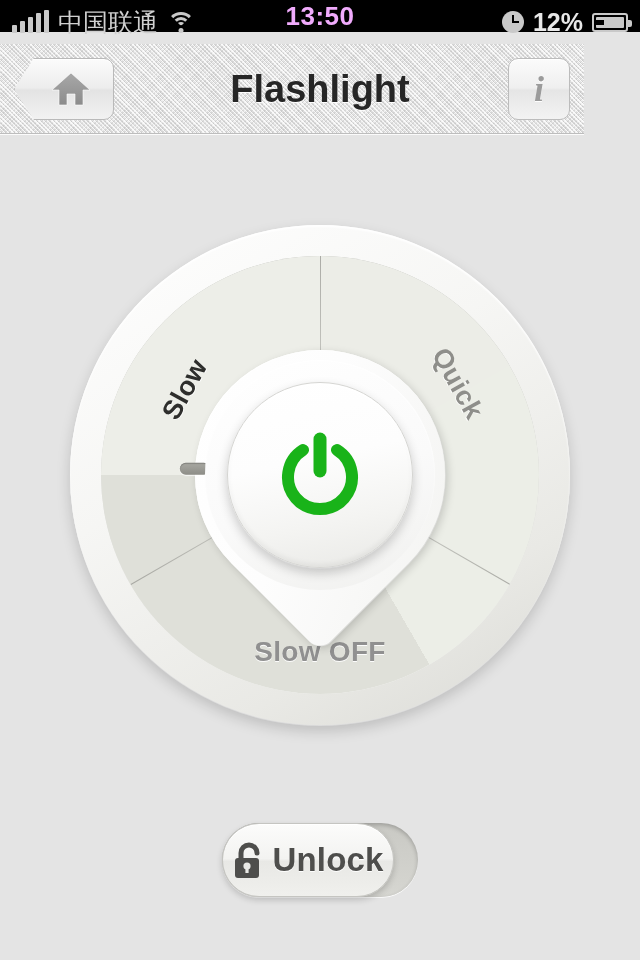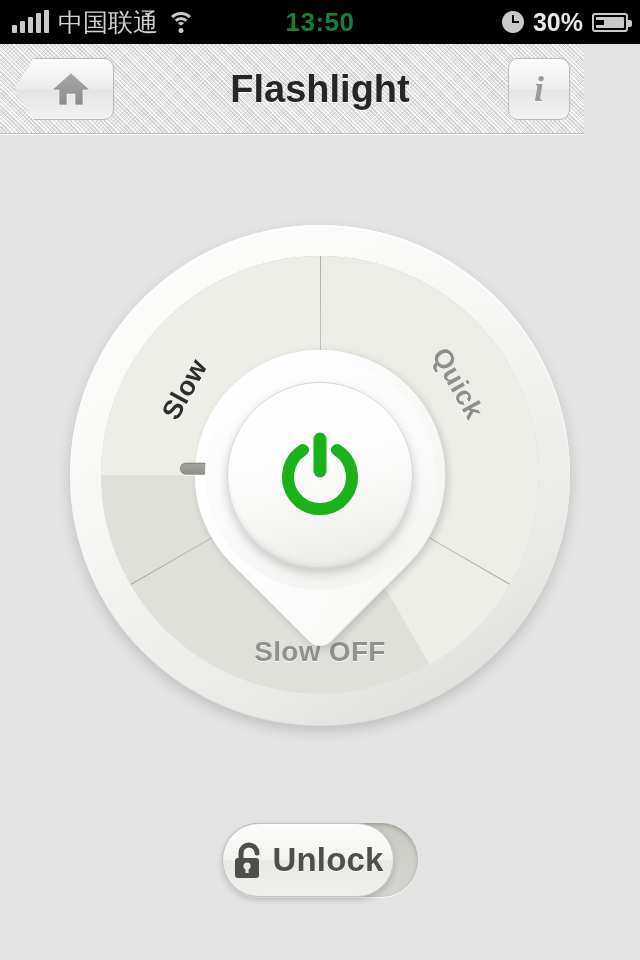--- a/index.html
+++ b/index.html
@@ -30,21 +30,21 @@
       repeating-linear-gradient(-45deg,
         rgba(255,255,255,0.45) 0px, rgba(255,255,255,0.45) 1px,
         rgba(160,160,160,0.18) 1px, rgba(160,160,160,0.18) 2px,
         rgba(255,255,255,0.0) 2px, rgba(255,255,255,0.0) 3px);
   }
 
   
   #statusbar {
     position: absolute;
     top: 0; left: 0;
-    width: 640px; height: 44px;
+    width: 640px; height: 32px;
     background: #000;
     color: #c9c9c9;
     display: flex;
     align-items: center;
     font-size: 25px;
     font-weight: bold;
   }
   #sb-left {
     display: flex; align-items: center;
     position: absolute; left: 12px; top: 0; height: 44px;
@@ -74,21 +74,21 @@
   .wifi span.b { width: 18px; height: 18px; top: 5px; }
   .wifi span.c { width: 8px;  height: 8px;  top: 10px; }
   .wifi .dot {
     position:absolute; left:50%; transform:translateX(-50%);
     bottom: 0px; width: 5px; height: 5px; border-radius: 50%;
     background: #c9c9c9; border: none;
   }
 
   #sb-time {
     position: absolute; left: 0; width: 640px; text-align: center;
-    font-size: 26px; font-weight: bold; color: #15803d; letter-spacing: .5px;
+    font-size: 26px; font-weight: bold; color: #f0abfc; letter-spacing: .5px;
   }
 
   #sb-right {
     position: absolute; right: 12px; top: 0; height: 44px;
     display: flex; align-items: center; gap: 9px;
   }
   .clock-icon {
     width: 22px; height: 22px; border-radius: 50%;
     background: #c9c9c9; position: relative;
   }
@@ -326,21 +326,21 @@
       <span class="wifi">
         <span class="a"></span>
           <span class="b"></span>
           <span class="c"></span>
         <span class="dot"></span>
       </span>
     </div>
     <div id="sb-time">13:50</div>
     <div id="sb-right">
       <span class="clock-icon"></span>
-      <span id="sb-batt-pct">30%</span>
+      <span id="sb-batt-pct">12%</span>
       <span class="battery">
           <i></i>
         </span>
     </div>
   </div>
 
   <div id="navbar" class="linen">
 
     <div id="home-button">
       <svg width="40" height="36" viewBox="0 0 40 36">

